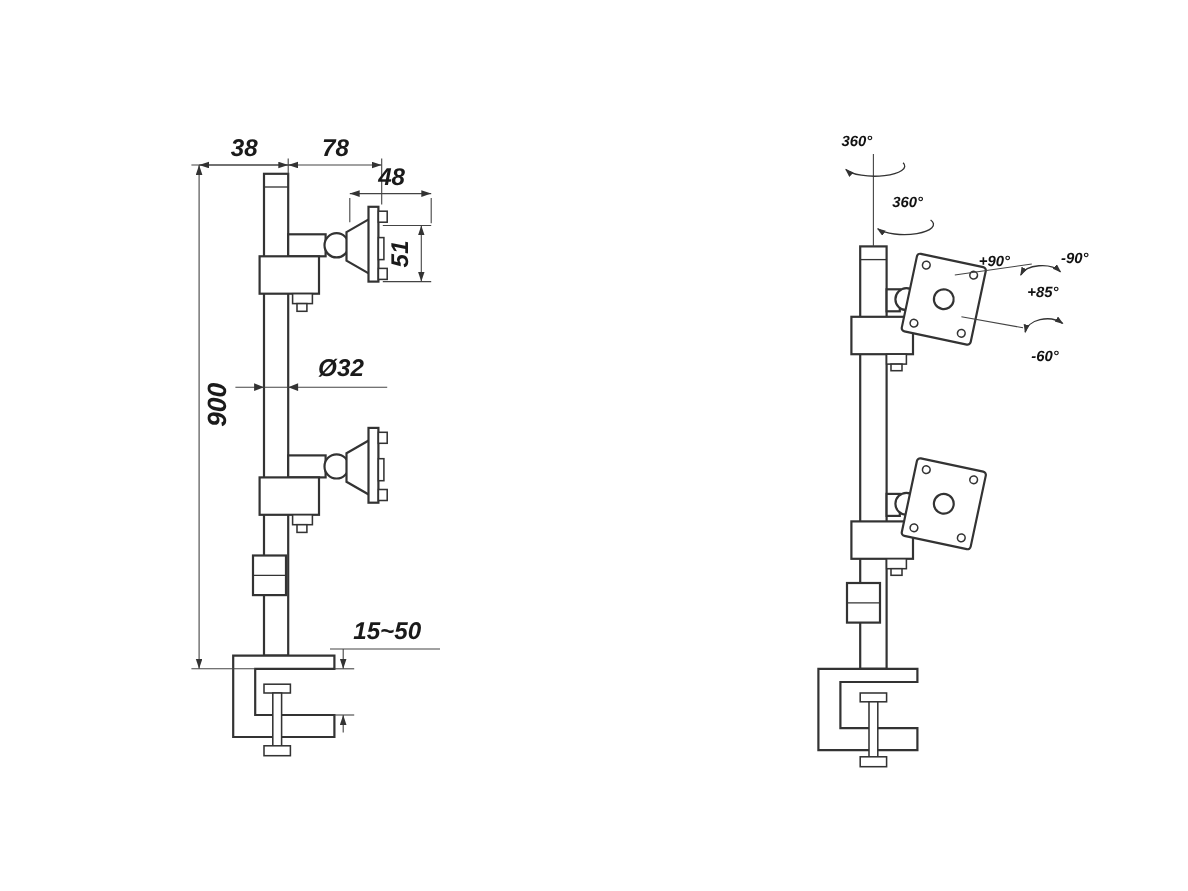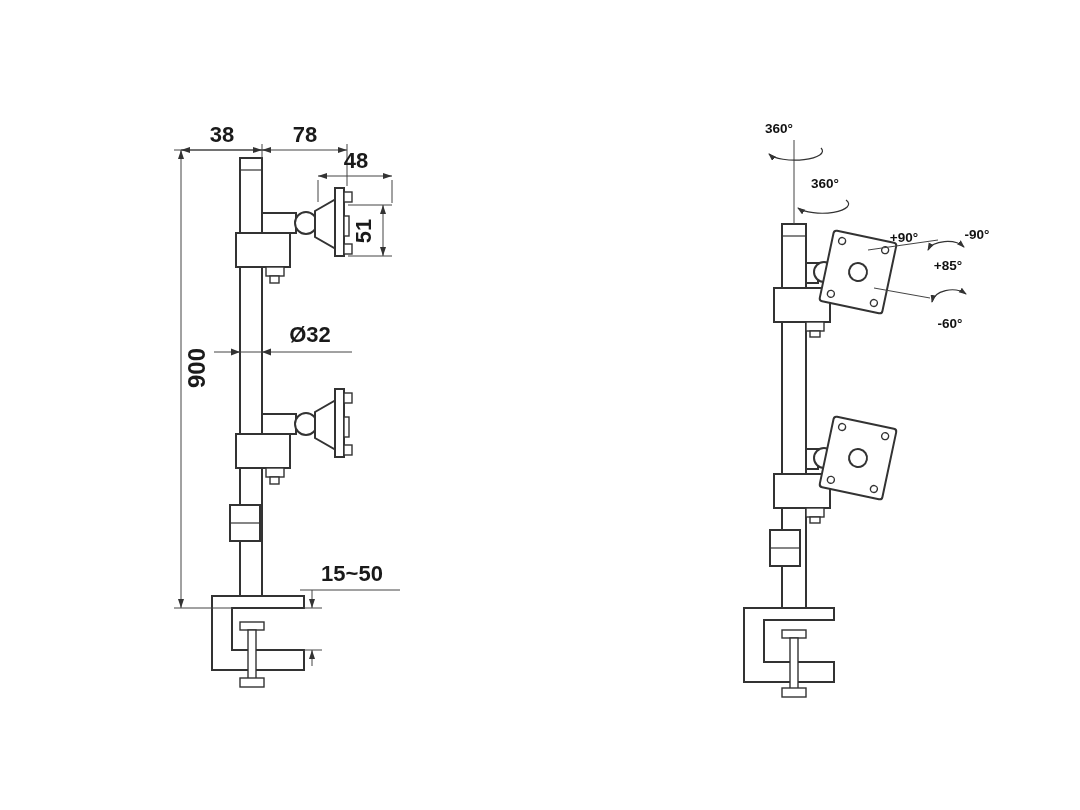--- a/index.html
+++ b/index.html
@@ -1,18 +1,19 @@
 <!DOCTYPE html>
 <html><head>
 <meta charset="utf-8">
 <style>
   html,body{margin:0;padding:0;background:#ffffff;}
   .canvas{
     width:1080px;height:810px;background:#ffffff;position:relative;overflow:hidden;
     font-family:"Liberation Sans",sans-serif;
+    font-style:italic;
   }
   svg{display:block;}
   .outline{fill:#ffffff;stroke:#333333;stroke-width:2;}
   .outline-thin{fill:#ffffff;stroke:#333333;stroke-width:1.4;}
   .thin{stroke:#333333;stroke-width:1.2;fill:none;}
   .hair{stroke:#444444;stroke-width:1;fill:none;}
   .dim-text{
     font-family:"Liberation Sans",sans-serif;font-weight:600;font-size:22px;
     fill:#1a1a1a;text-anchor:middle;
   }

